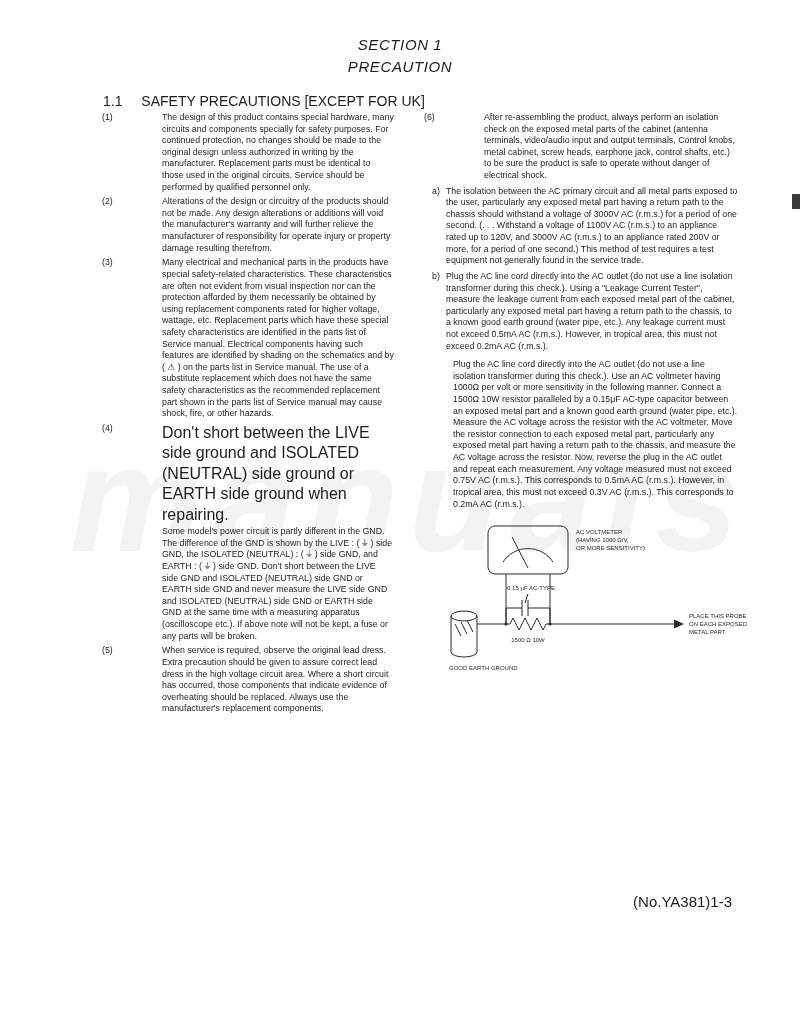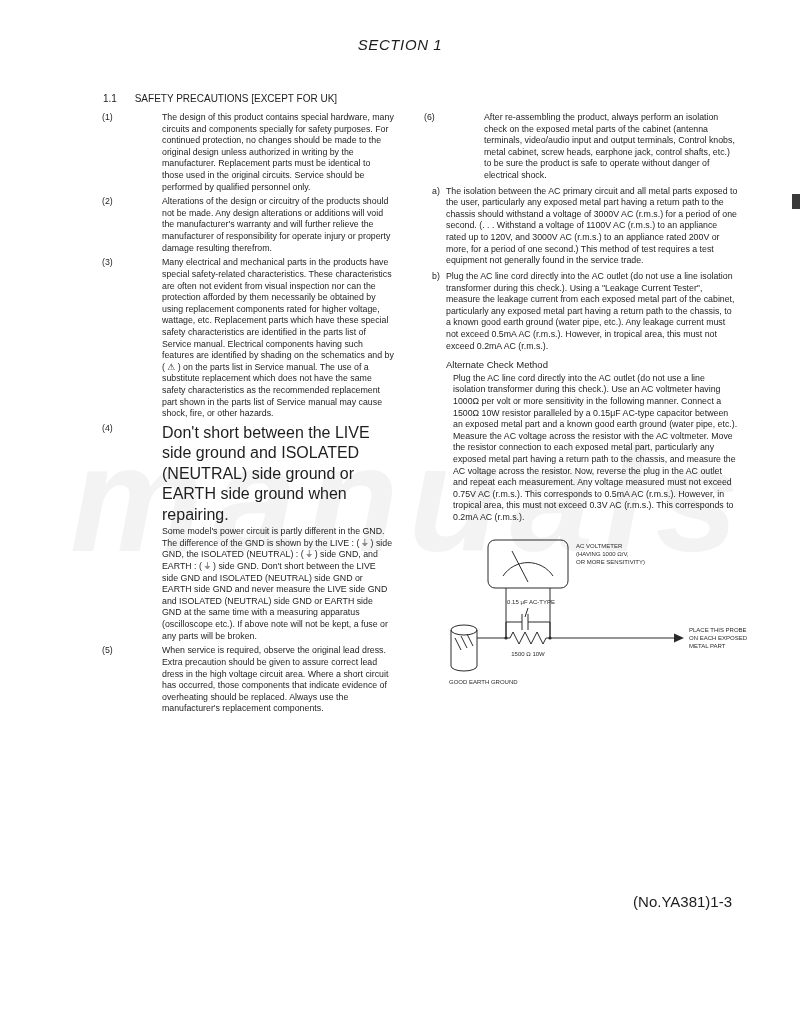--- a/index.html
+++ b/index.html
@@ -33,21 +33,21 @@
     top: 34px; left: 0;
     width: 100%;
     text-align: center;
     font-size: 15px;
     letter-spacing: 0.6px;
   }
   .title-line { line-height: 22px; font-style: italic; }
   .section-heading {
     position: absolute;
     top: 93px; left: 103px;
-    font-size: 10px;
+    font-size: 14px;
   }
   .sec-num { margin-right: 15px; }
   .col-left  { position: absolute; top: 112px; left: 102px; width: 292px; }
   .col-right { position: absolute; top: 112px; left: 424px; width: 314px; }
   .item { display: flex; margin-bottom: 3px; font-size: 8.8px; line-height: 1.32; }
   .item .num { flex: 0 0 20px; }
   .item .body { flex: 1; margin-left: 40px; }
   .lead { font-size: 16px; line-height: 1.28; margin-bottom: 1px; }
   .r-head { font-size: 9.5px; margin-bottom: 1px; }
   .sub { display: flex; margin: 4px 0 2px 8px; font-size: 8.8px; line-height: 1.32; }
@@ -75,20 +75,21 @@
 
 <div class="page">
 
   <div class="watermark">manuals</div>
   <div class="scan-artifact"></div>
 
   <div class="content">
 
     <div class="title-block">
       <div class="title-line">SECTION 1</div>
+      <div class="title-line">PRECAUTION</div>
     </div>
 
     <div class="section-heading">
       <span class="sec-num">1.1</span>
       <span class="sec-title">SAFETY PRECAUTIONS [EXCEPT FOR UK]</span>
     </div>
 
     <div class="col-left">
 
       <div class="item">
@@ -138,21 +139,20 @@
       </div>
 
       <div class="sub">
         <span class="num">b)</span>
         <div class="body">
           <div>Plug the AC line cord directly into the AC outlet (do not use a line isolation transformer during this check.). Using a "Leakage Current Tester", measure the leakage current from each exposed metal part of the cabinet, particularly any exposed metal part having a return path to the chassis, to a known good earth ground (water pipe, etc.). Any leakage current must not exceed 0.5mA AC (r.m.s.). However, in tropical area, this must not exceed 0.2mA AC (r.m.s.).</div>
         </div>
       </div>
 
       <div class="alt">
-        <div class="r-head">Alternate Check Method</div>
         <div class="body">Plug the AC line cord directly into the AC outlet (do not use a line isolation transformer during this check.). Use an AC voltmeter having 1000Ω per volt or more sensitivity in the following manner. Connect a 1500Ω 10W resistor paralleled by a 0.15μF AC-type capacitor between an exposed metal part and a known good earth ground (water pipe, etc.). Measure the AC voltage across the resistor with the AC voltmeter. Move the resistor connection to each exposed metal part, particularly any exposed metal part having a return path to the chassis, and measure the AC voltage across the resistor. Now, reverse the plug in the AC outlet and repeat each measurement. Any voltage measured must not exceed 0.75V AC (r.m.s.). This corresponds to 0.5mA AC (r.m.s.). However, in tropical area, this must not exceed 0.3V AC (r.m.s.). This corresponds to 0.2mA AC (r.m.s.).</div>
       </div>
 
       <div class="diagram">
         <svg width="300" height="152" viewBox="0 0 300 152">
           <g stroke="#2a2a2a" stroke-width="1" fill="none">
 
             <rect x="40" y="2" width="80" height="48" rx="7"></rect>
             <path d="M 55 38 A 30 30 0 0 1 105 38"></path>
             <line x1="80" y1="44" x2="64" y2="13"></line>

